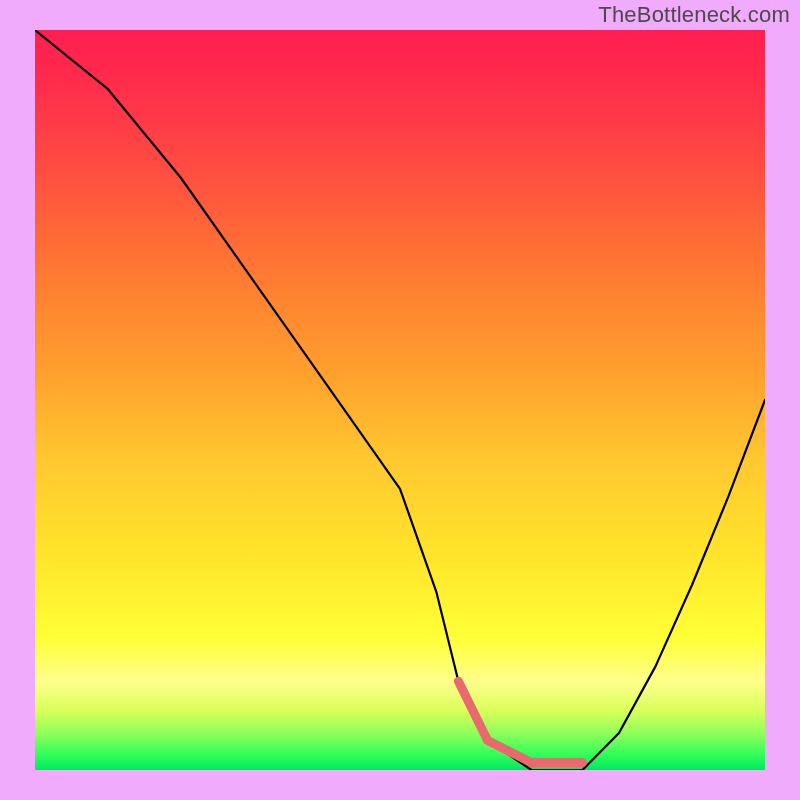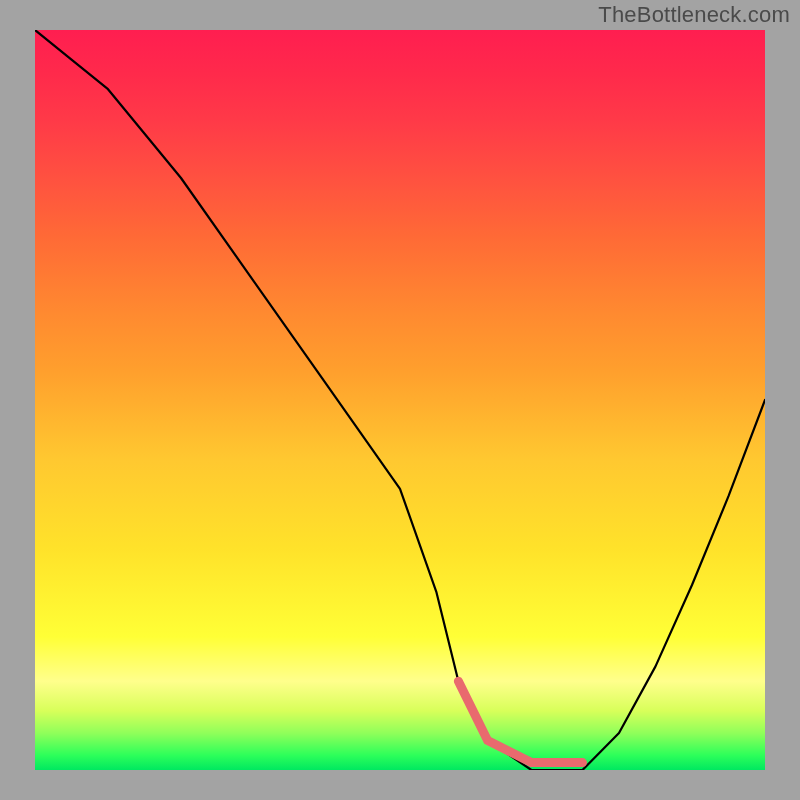--- a/index.html
+++ b/index.html
@@ -8,21 +8,21 @@
     width: 800px;
     height: 800px;
     background: #000;
     overflow: hidden;
     font-family: Arial, Helvetica, sans-serif;
   }
   .frame {
     position: relative;
     width: 800px;
     height: 800px;
-    background: #a3a3a3;
+    background: #f0abfc;
   }
   .watermark {
     position: absolute;
     top: 2px;
     right: 10px;
     color: #4a4a4a;
     font-size: 22px;
     font-weight: 500;
     letter-spacing: 0.2px;
     z-index: 10;

